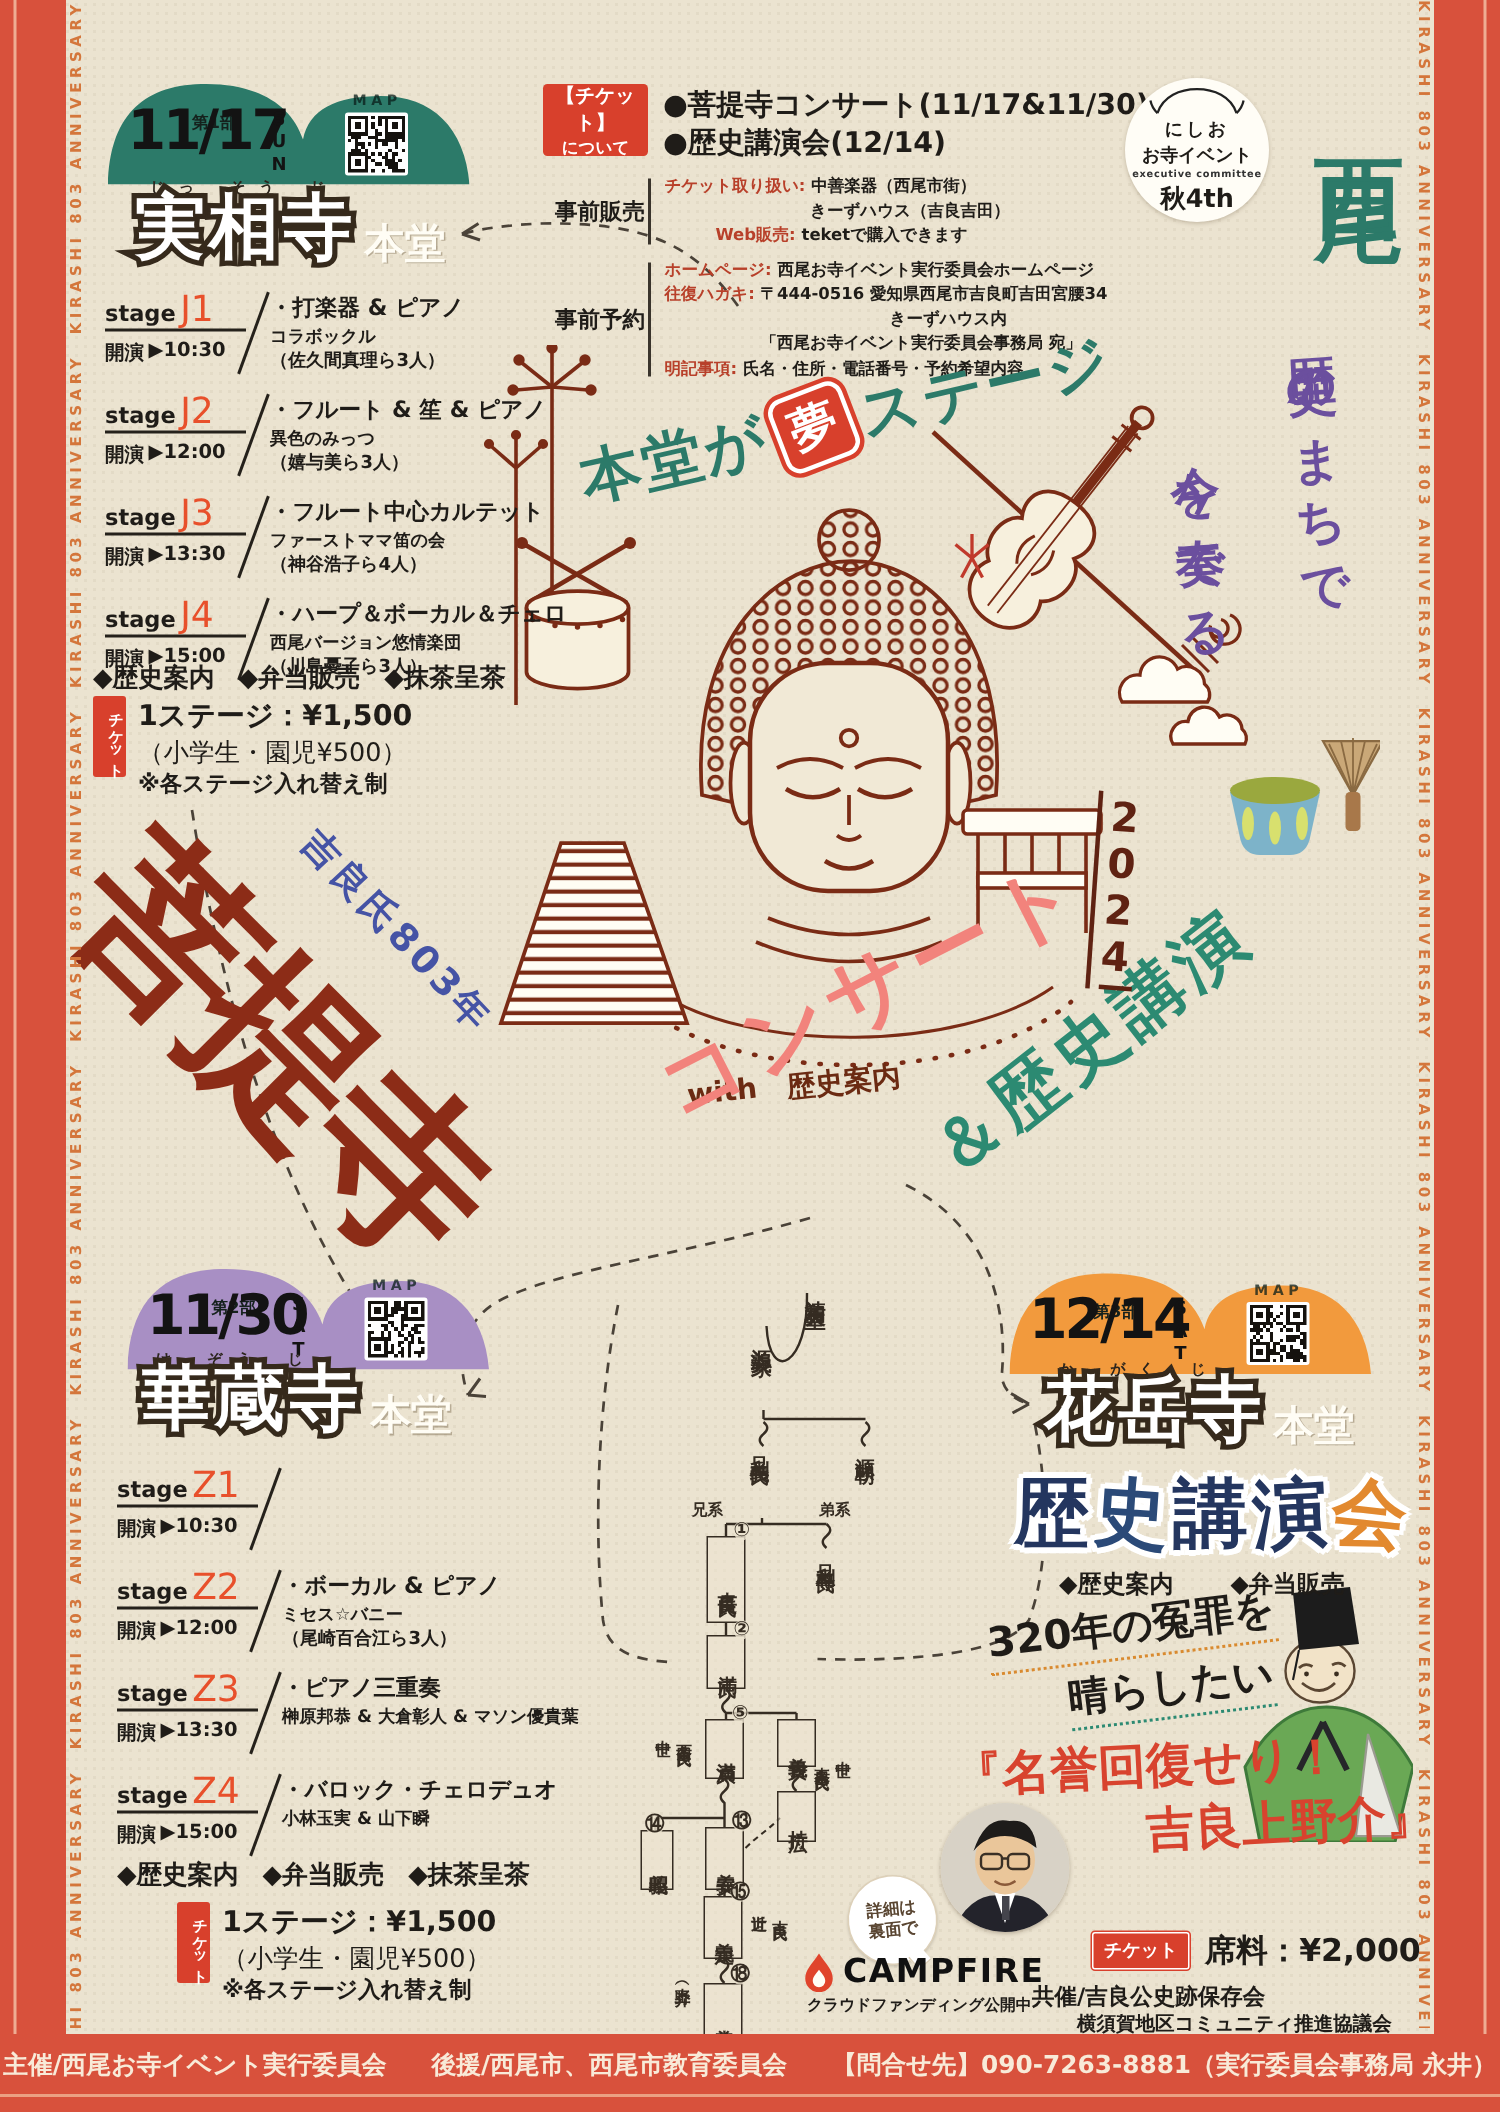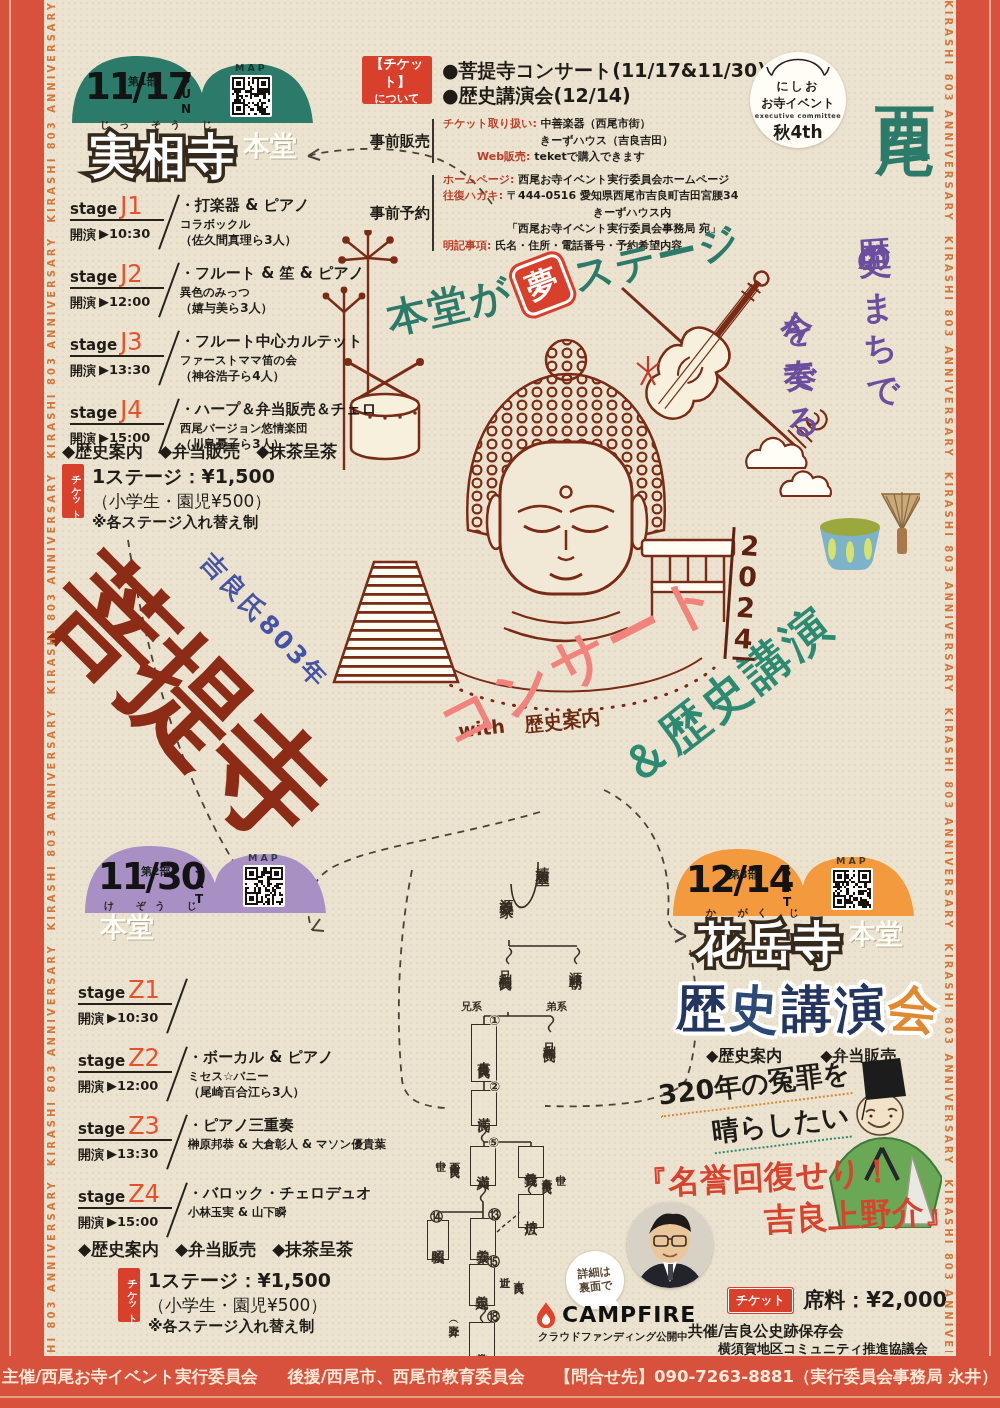--- a/index.html
+++ b/index.html
@@ -27,23 +27,23 @@
   
   .arch{position:absolute;width:241px;height:70px;z-index:3;}
   .arch svg.shape{position:absolute;inset:0;}
   .arch .part{position:absolute;left:56px;top:5px;font-size:11px;font-weight:900;color:#15211d;margin-top:16px;}
   .arch .date{position:absolute;left:13px;top:15px;font-size:37px;font-weight:900;letter-spacing:-2px;color:#131313;line-height:1;}
   .arch .day{position:absolute;left:107px;top:19px;font-size:12px;font-weight:900;writing-mode:vertical-rl;text-orientation:upright;letter-spacing:1px;color:#131313;}
   .arch .map{position:absolute;left:163px;top:9px;font-size:9.5px;font-weight:700;letter-spacing:3px;color:rgba(10,30,25,.75);}
   .arch .qr{position:absolute;left:158px;top:22px;width:42px;height:42px;background:#fff;padding:2px;border-radius:2px;box-sizing:border-box;}
 
   
-  .temple-heading{position:absolute;z-index:3;}
+  .temple-heading{position:absolute;z-index:3;font-family:Liberation Mono, monospace;}
   .furigana{font-size:10px;font-weight:700;letter-spacing:9px;color:#2b241c;margin-left:10px;}
-  .tname-row{display:flex;align-items:flex-start;line-height:1;}
+  .tname-row{display:flex;align-items:flex-end;line-height:1;}
   .tname{font-size:47px;font-weight:900;color:#fff;letter-spacing:2px;
     -webkit-text-stroke:7px #362a1c;paint-order:stroke fill;
     text-shadow:2px 2px 0 #362a1c,-2px 2px 0 #362a1c,2px -2px 0 #362a1c,-2px -2px 0 #362a1c,3px 0 0 #362a1c,-3px 0 0 #362a1c,0 3px 0 #362a1c,0 -3px 0 #362a1c;}
   .thall{font-size:27px;font-weight:900;color:#fffdf5;margin-left:6px;text-shadow:1px 1px 0 rgba(90,70,40,.35);}
 
   
   .stages{position:absolute;width:315px;z-index:3;}
   .stage-row{display:flex;margin-bottom:13px;min-height:50px;}
   .stage-left{width:94px;flex:none;}
   .stage-head{display:flex;align-items:baseline;gap:3px;border-bottom:2px solid #25211b;padding-bottom:1px;}
@@ -496,21 +496,21 @@
         <span class="stage-word">stage</span>
         <span class="stage-num">J4</span>
       </div>
       <div class="stage-time">
         <span>開演</span>
         <span>▶15:00</span>
       </div>
     </div>
     <div class="slash"></div>
     <div class="stage-right">
-      <div class="genre">・ハープ＆弁当販売＆チェロ</div>
+      <div class="genre">・ハープ＆ボーカル＆チェロ</div>
       <div class="group">西尾バージョン悠情楽団</div>
       <div class="members">（川島憂子ら3人）</div>
     </div>
   </div>
 </div>
   <div class="features" style="left:62px;top:440px;">
     <span>◆歴史案内</span>
     <span>◆弁当販売</span>
     <span>◆抹茶呈茶</span>
   </div>
@@ -681,20 +681,21 @@
           <rect x="16" y="15" width="1" height="1"></rect>
           <rect x="8" y="16" width="1" height="1"></rect>
           <rect x="10" y="16" width="1" height="1"></rect>
           <rect x="12" y="16" width="1" height="1"></rect>
           <rect x="15" y="16" width="1" height="1"></rect>
         </svg></div>
   </div>
   <div class="temple-heading" style="left:94px;top:899px;">
     <div class="furigana">け ぞう じ</div>
     <div class="tname-row">
+      <span class="tname">華蔵寺</span>
       <span class="thall">本堂</span>
     </div>
   </div>
   <div class="stages" id="part2-stages" style="left:78px;top:980px;">
   <div class="stage-row">
     <div class="stage-left">
       <div class="stage-head">
         <span class="stage-word">stage</span>
         <span class="stage-num">Z1</span>
       </div>

